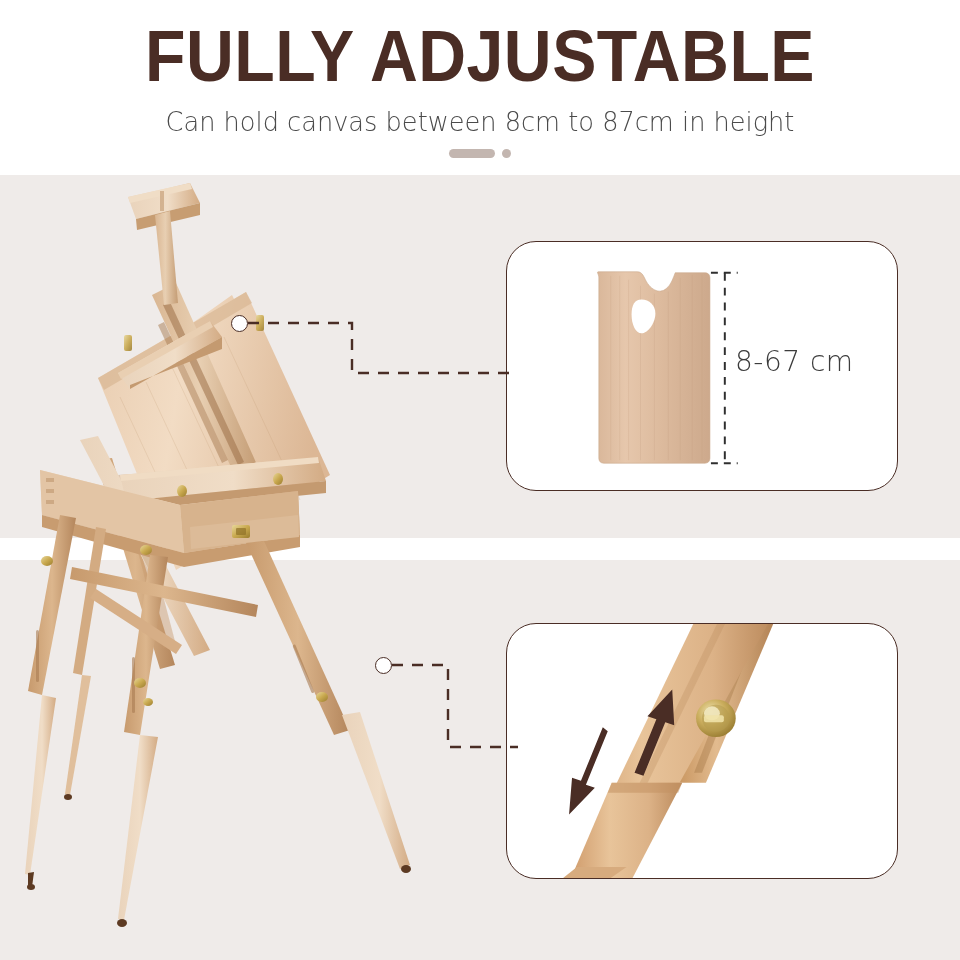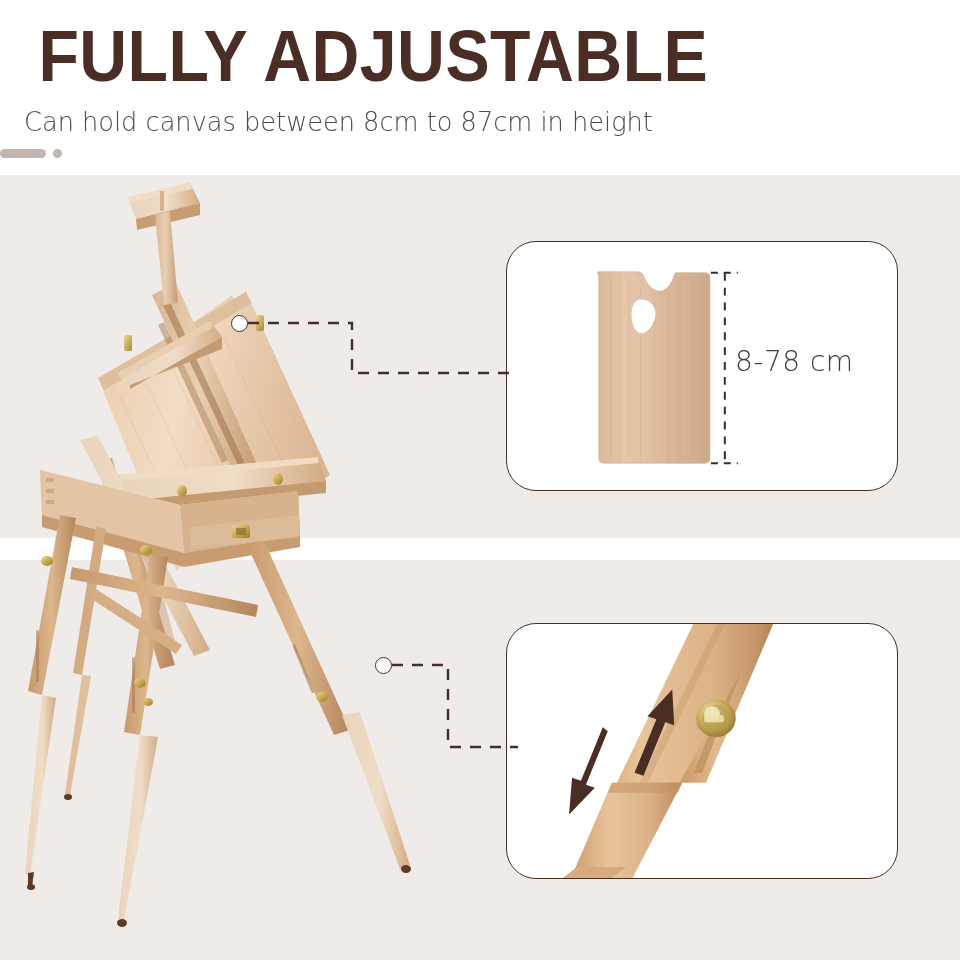--- a/index.html
+++ b/index.html
@@ -18,20 +18,21 @@
   }
 
   
   .header {
     position:absolute;
     left:0; top:0;
     width:960px; height:175px;
     background:#ffffff;
     display:flex;
     flex-direction:column;
+    align-items:center;
     justify-content:flex-start;
   }
   .headline {
     margin-top:18px;
     font-size:72px;
     line-height:76px;
     font-weight:bold;
     letter-spacing:0.5px;
     color:#4a2d25;
     font-family:"Liberation Sans Narrow","Liberation Sans", sans-serif;
@@ -342,21 +343,21 @@
                    C125,64 128,58 135,58 Z" fill="#ffffff"></path>
         </g>
 
         <g stroke="#2f2f2f" stroke-width="2">
           <line x1="205" y1="31" x2="232" y2="31" stroke-dasharray="7 6"></line>
           <line x1="205" y1="223" x2="232" y2="223" stroke-dasharray="7 6"></line>
           <line x1="219" y1="31" x2="219" y2="223" stroke-dasharray="8 7"></line>
         </g>
       </svg>
 
-      <div class="dim-label">8-78 cm</div>
+      <div class="dim-label">8-67 cm</div>
     </div>
   </div>
 
   <div class="card" id="card-bottom">
     <div class="card-inner">
       <svg viewBox="0 0 392 256" xmlns="http://www.w3.org/2000/svg">
         <defs>
           <linearGradient id="legG" x1="0" y1="0" x2="1" y2="0">
             <stop offset="0%" stop-color="#d09c6c"></stop>
             <stop offset="35%" stop-color="#e8c49a"></stop>

